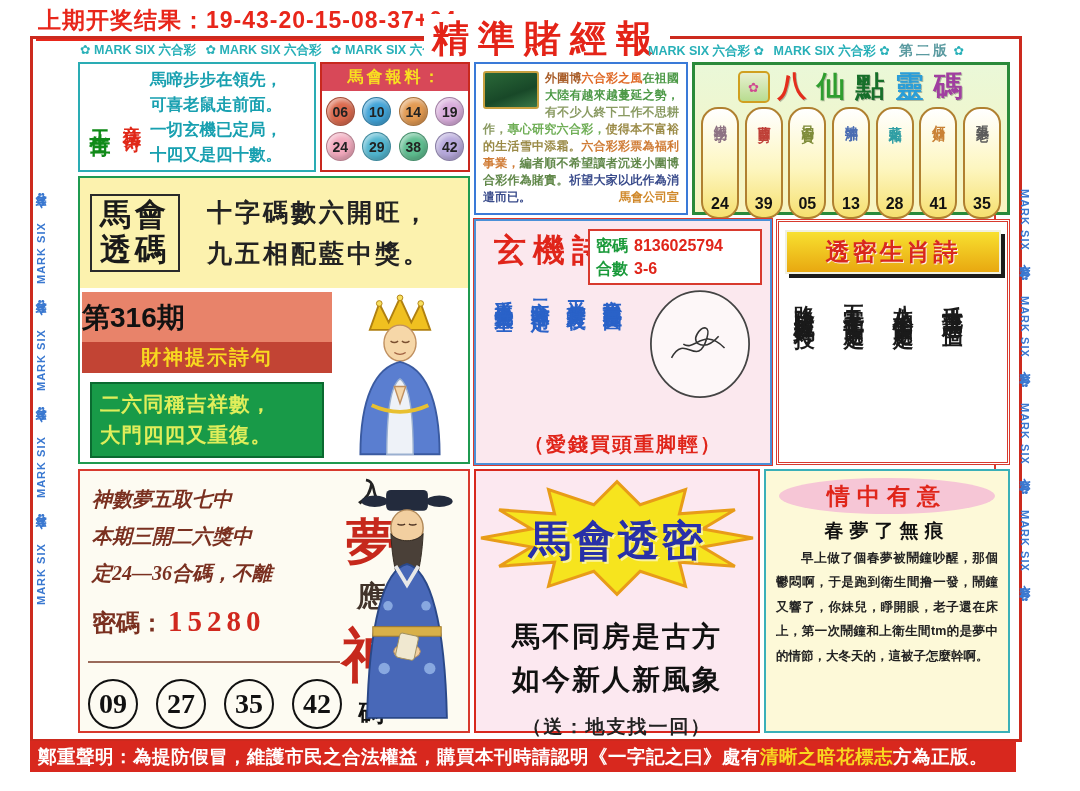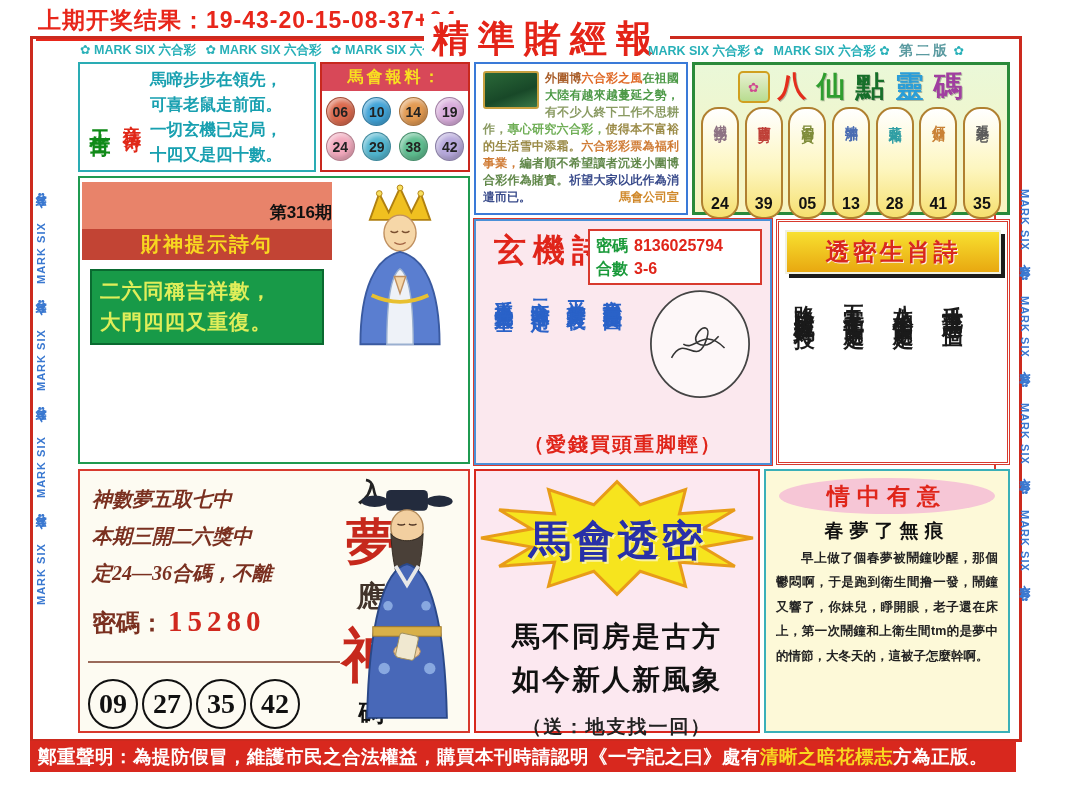--- a/index.html
+++ b/index.html
@@ -75,21 +75,21 @@
   
   .midleft-box{position:absolute;left:78px;top:176px;width:392px;height:288px;border:2px solid #1f9a50;
                box-sizing:border-box;background:#fff;}
   .touma{background:#fcf2ae;height:110px;display:flex;align-items:center;padding:0 10px;box-sizing:border-box;}
   .touma-title{border:2.5px solid #2a2a2a;padding:2px 8px;font-family:"Liberation Serif","DejaVu Serif",serif;
                font-size:31px;font-weight:bold;color:#1a1a1a;line-height:1.12;text-align:center;letter-spacing:4px;}
   .touma-lines{flex:1;text-align:center;font-family:"Liberation Serif","DejaVu Serif",serif;
                font-size:25px;font-weight:bold;color:#222;line-height:1.65;letter-spacing:3px;white-space:nowrap;}
   .midleft-lower{display:flex;height:174px;}
   .caishen{width:252px;padding:4px 0 0 2px;box-sizing:border-box;}
-  .issue-bar{background:#e8836a;color:#111;font-size:17px;font-weight:bold;text-align:right;padding:19px 0 5px;}
+  .issue-bar{background:#e8836a;color:#111;font-size:28px;font-weight:bold;text-align:left;padding:7px 0 5px;}
   .caishen-title{background:#c24434;color:#f8d820;font-size:20px;font-weight:bold;text-align:center;
                  letter-spacing:2px;padding:2px 0;}
   .caishen-poem{margin:9px 8px 0;background:#189a48;border:2px solid #0a6a30;color:#e0ee5a;
                 font-size:20.5px;font-weight:bold;line-height:1.5;padding:5px 8px;letter-spacing:1px;white-space:nowrap;}
   .deity1-wrap{flex:1;display:flex;align-items:flex-end;justify-content:center;}
 
   
   .xuanji-box{position:absolute;left:474px;top:219px;width:298px;height:246px;border:2px solid #4a90d8;
               outline:1px solid #d83a2e;box-sizing:border-box;background:#fbe8ee;}
   .xj-title{position:absolute;left:18px;top:8px;font-family:"Liberation Serif","DejaVu Serif",serif;
@@ -119,21 +119,21 @@
   
   .dream-box{position:absolute;left:78px;top:469px;width:392px;height:264px;border:2px solid #d83a2e;
              box-sizing:border-box;background:#fdfbf2;}
   .dream-lines{position:absolute;left:12px;top:10px;width:230px;
                font-family:"Liberation Serif","DejaVu Serif",serif;font-style:italic;font-weight:bold;
                font-size:20px;color:#7a3020;line-height:1.85;white-space:nowrap;}
   .dream-mima{position:absolute;left:12px;top:134px;font-family:"Liberation Serif","DejaVu Serif",serif;font-weight:bold;}
   .dream-mima .lab{font-size:24px;color:#7a3020;}
   .dream-mima .val{font-size:29px;color:#d0281e;letter-spacing:5px;}
   .dream-rule{position:absolute;left:8px;top:190px;width:252px;border-top:2px solid #9a6a5a;}
-  .dream-balls{position:absolute;left:8px;top:208px;display:flex;gap:4px;}
+  .dream-balls{position:absolute;left:8px;top:208px;display:flex;gap:18px;}
   .dball{width:46px;height:46px;border:2.5px solid #111;border-radius:50%;display:flex;align-items:center;
          justify-content:center;font-family:"Liberation Serif","DejaVu Serif",serif;font-size:28px;font-weight:bold;color:#111;}
   .dream-vtitle{position:absolute;left:262px;top:4px;height:254px;display:flex;flex-direction:column;
                 align-items:center;justify-content:space-between;
                 font-family:"Liberation Serif","DejaVu Serif",serif;font-weight:bold;}
   .v0{font-size:25px;color:#222;}
   .v1{font-size:50px;color:#c6281c;}
   .v2{font-size:29px;color:#41332a;}
   .v3{font-size:58px;color:#c6281c;}
   .v4{font-size:25px;color:#111;}
@@ -271,20 +271,30 @@
           <span class="pnum">41</span>
         </div>
       <div class="pill">
           <span class="pname" style="color: rgb(92, 92, 92);">張果老</span>
           <span class="pnum">35</span>
         </div>
     </div>
   </div>
 
   <div class="midleft-box">
+    <div class="touma">
+      <div class="touma-title">
+        <div>馬會</div>
+        <div>透碼</div>
+      </div>
+      <div class="touma-lines">
+        <div>十字碼數六開旺，</div>
+        <div>九五相配藍中獎。</div>
+      </div>
+    </div>
     <div class="midleft-lower">
       <div class="caishen">
         <div class="issue-bar">第316期</div>
         <div class="caishen-title">財神提示詩句</div>
         <div class="caishen-poem">
           <div>二六同稱吉祥數，</div>
           <div>大門四四又重復。</div>
         </div>
       </div>
       <div class="deity1-wrap">

